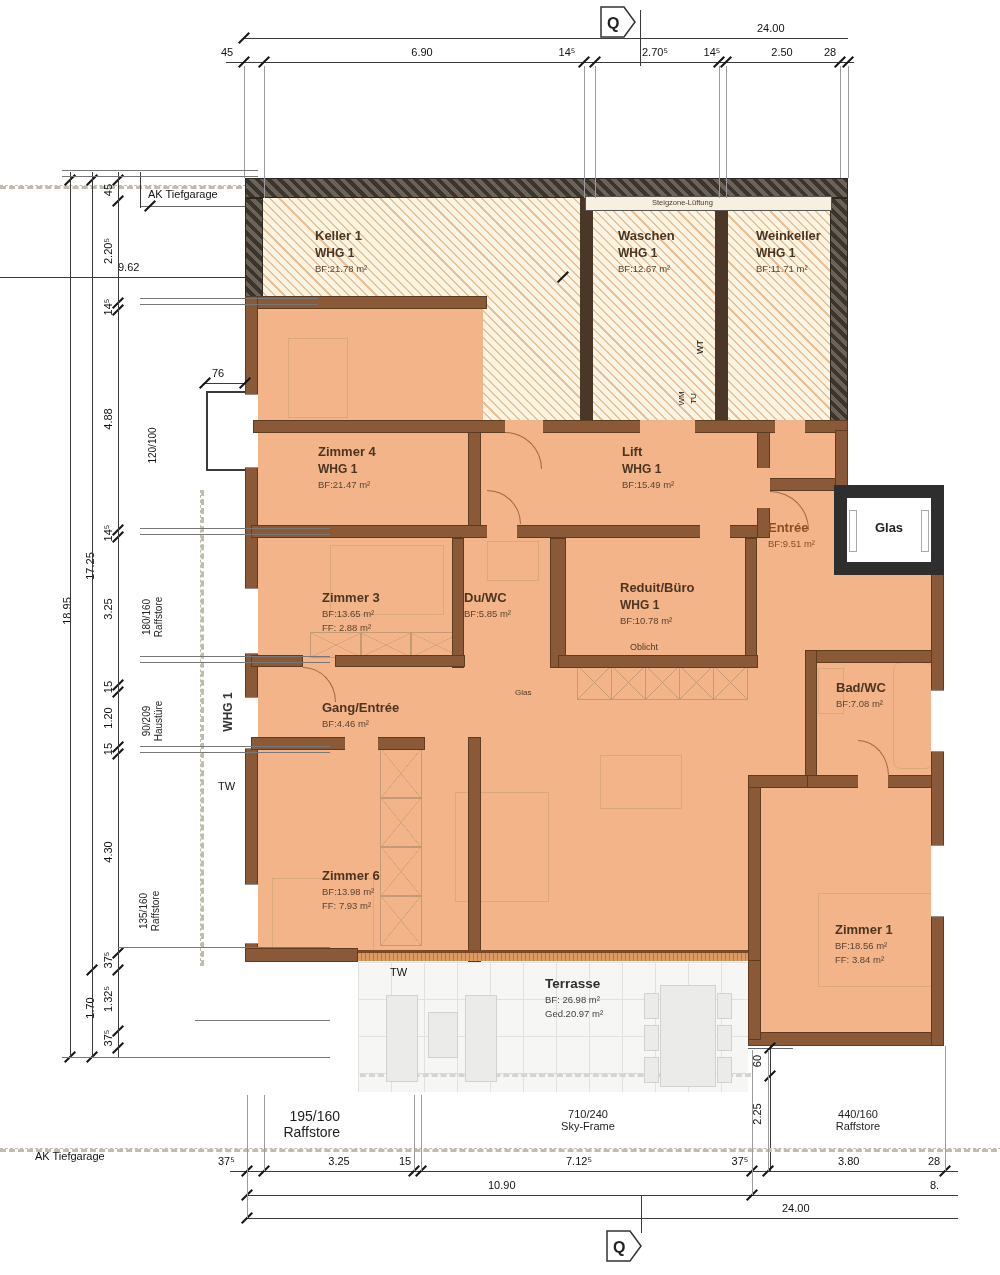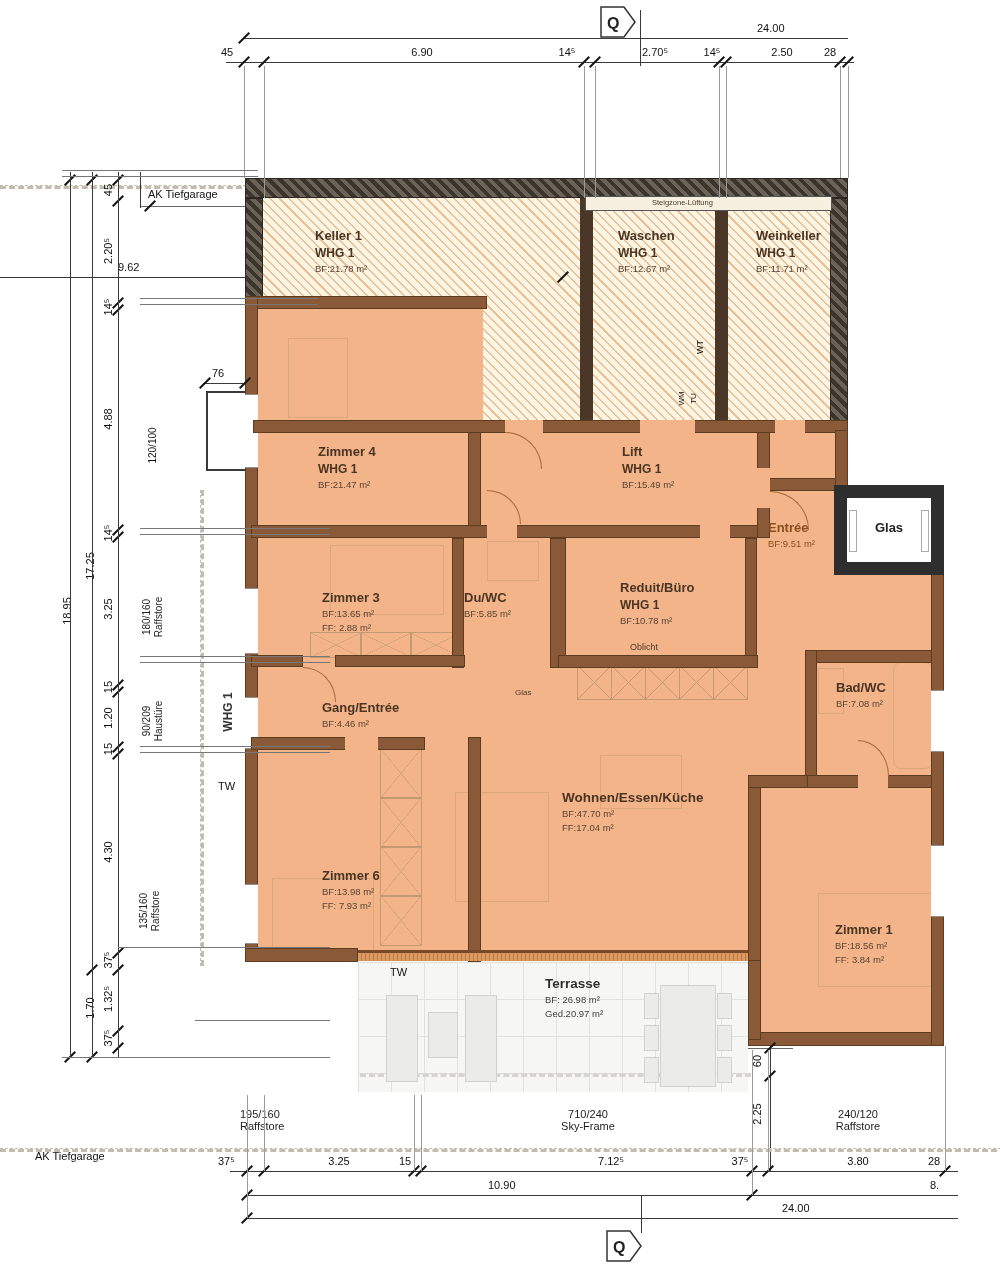--- a/index.html
+++ b/index.html
@@ -263,25 +263,20 @@
   <div class="tiny" style="left:630px;top:642px;font-size:9px">Oblicht</div>
   <div class="tiny" style="left:515px;top:688px">Glas</div>
   <div class="rlabel" style="left:322px;top:700px">
     <div class="rname">Gang/Entrée</div>
     <div class="rbf">BF:4.46 m²</div>
   </div>
   <div class="rlabel" style="left:836px;top:680px">
     <div class="rname">Bad/WC</div>
     <div class="rbf">BF:7.08 m²</div>
   </div>
-  <div class="rlabel" style="left:562px;top:790px">
-    <div class="rname" style="font-size:13.5px">Wohnen/Essen/Küche</div>
-    <div class="rbf">BF:47.70 m²</div>
-    <div class="rbf">FF:17.04 m²</div>
-  </div>
   <div class="rlabel" style="left:322px;top:868px">
     <div class="rname">Zimmer 6</div>
     <div class="rbf">BF:13.98 m²</div>
     <div class="rbf">FF:  7.93 m²</div>
   </div>
   <div class="rlabel" style="left:835px;top:922px">
     <div class="rname">Zimmer 1</div>
     <div class="rbf">BF:18.56 m²</div>
     <div class="rbf">FF:  3.84 m²</div>
   </div>
@@ -291,39 +286,39 @@
     <div class="rbf" style="color:#3f3f3f">Ged.20.97 m²</div>
   </div>
 
   <div class="vline" style="left:770px;top:1046px;height:125px"></div>
   <div class="hline" style="left:748px;top:1048px;width:45px;border-color:#666"></div>
   <div class="rl" style="left:722px;top:1055px">60</div>
   <div class="rl" style="left:722px;top:1108px">2.25</div>
 
   <div class="hline dash" style="left:0;top:1148px;width:1000px"></div>
   <div class="dimtxt" style="left:35px;top:1150px">AK Tiefgarage</div>
-  <div class="abs" style="left:240px;top:1108px;width:90px;text-align:left;font-size:11px">
+  <div class="abs" style="left:250px;top:1108px;width:90px;text-align:right;font-size:14px">
     <div>195/160</div>
     <div>Raffstore</div>
   </div>
   <div class="abs" style="left:538px;top:1108px;width:100px;text-align:center;font-size:11px">
     <div>710/240</div>
     <div>Sky-Frame</div>
   </div>
   <div class="abs" style="left:808px;top:1108px;width:100px;text-align:center;font-size:11px">
-    <div>240/120</div>
+    <div>440/160</div>
     <div>Raffstore</div>
   </div>
   <div class="hline" style="left:230px;top:1171px;width:728px"></div>
   <div class="dimtxt" style="left:218px;top:1155px">37⁵</div>
   <div class="dimtxt" style="left:319px;top:1155px;width:40px;text-align:center">3.25</div>
   <div class="dimtxt" style="left:393px;top:1155px;width:24px;text-align:center">15</div>
-  <div class="dimtxt" style="left:580px;top:1155px;width:44px;text-align:right">7.12⁵</div>
+  <div class="dimtxt" style="left:566px;top:1155px;width:44px;text-align:left">7.12⁵</div>
   <div class="dimtxt" style="left:726px;top:1155px;width:28px;text-align:center">37⁵</div>
-  <div class="dimtxt" style="left:838px;top:1155px;width:40px;text-align:center">3.80</div>
+  <div class="dimtxt" style="left:838px;top:1155px;width:40px;text-align:left">3.80</div>
   <div class="dimtxt" style="left:924px;top:1155px;width:20px;text-align:center">28</div>
   <div class="hline" style="left:247px;top:1195px;width:711px"></div>
   <div class="dimtxt" style="left:488px;top:1179px">10.90</div>
   <div class="dimtxt" style="left:930px;top:1179px">8.</div>
   <div class="hline" style="left:247px;top:1218px;width:711px"></div>
   <div class="dimtxt" style="left:782px;top:1202px">24.00</div>
   <svg class="qbox" style="left:606px;top:1230px" width="38" height="32">
     <path d="M1,1 H24 L35,16 L24,31 H1 Z" fill="#fff" stroke="#333" stroke-width="1.5"></path>
     <text x="7" y="23" font-size="16" font-weight="bold" fill="#222">Q</text>
   </svg>

